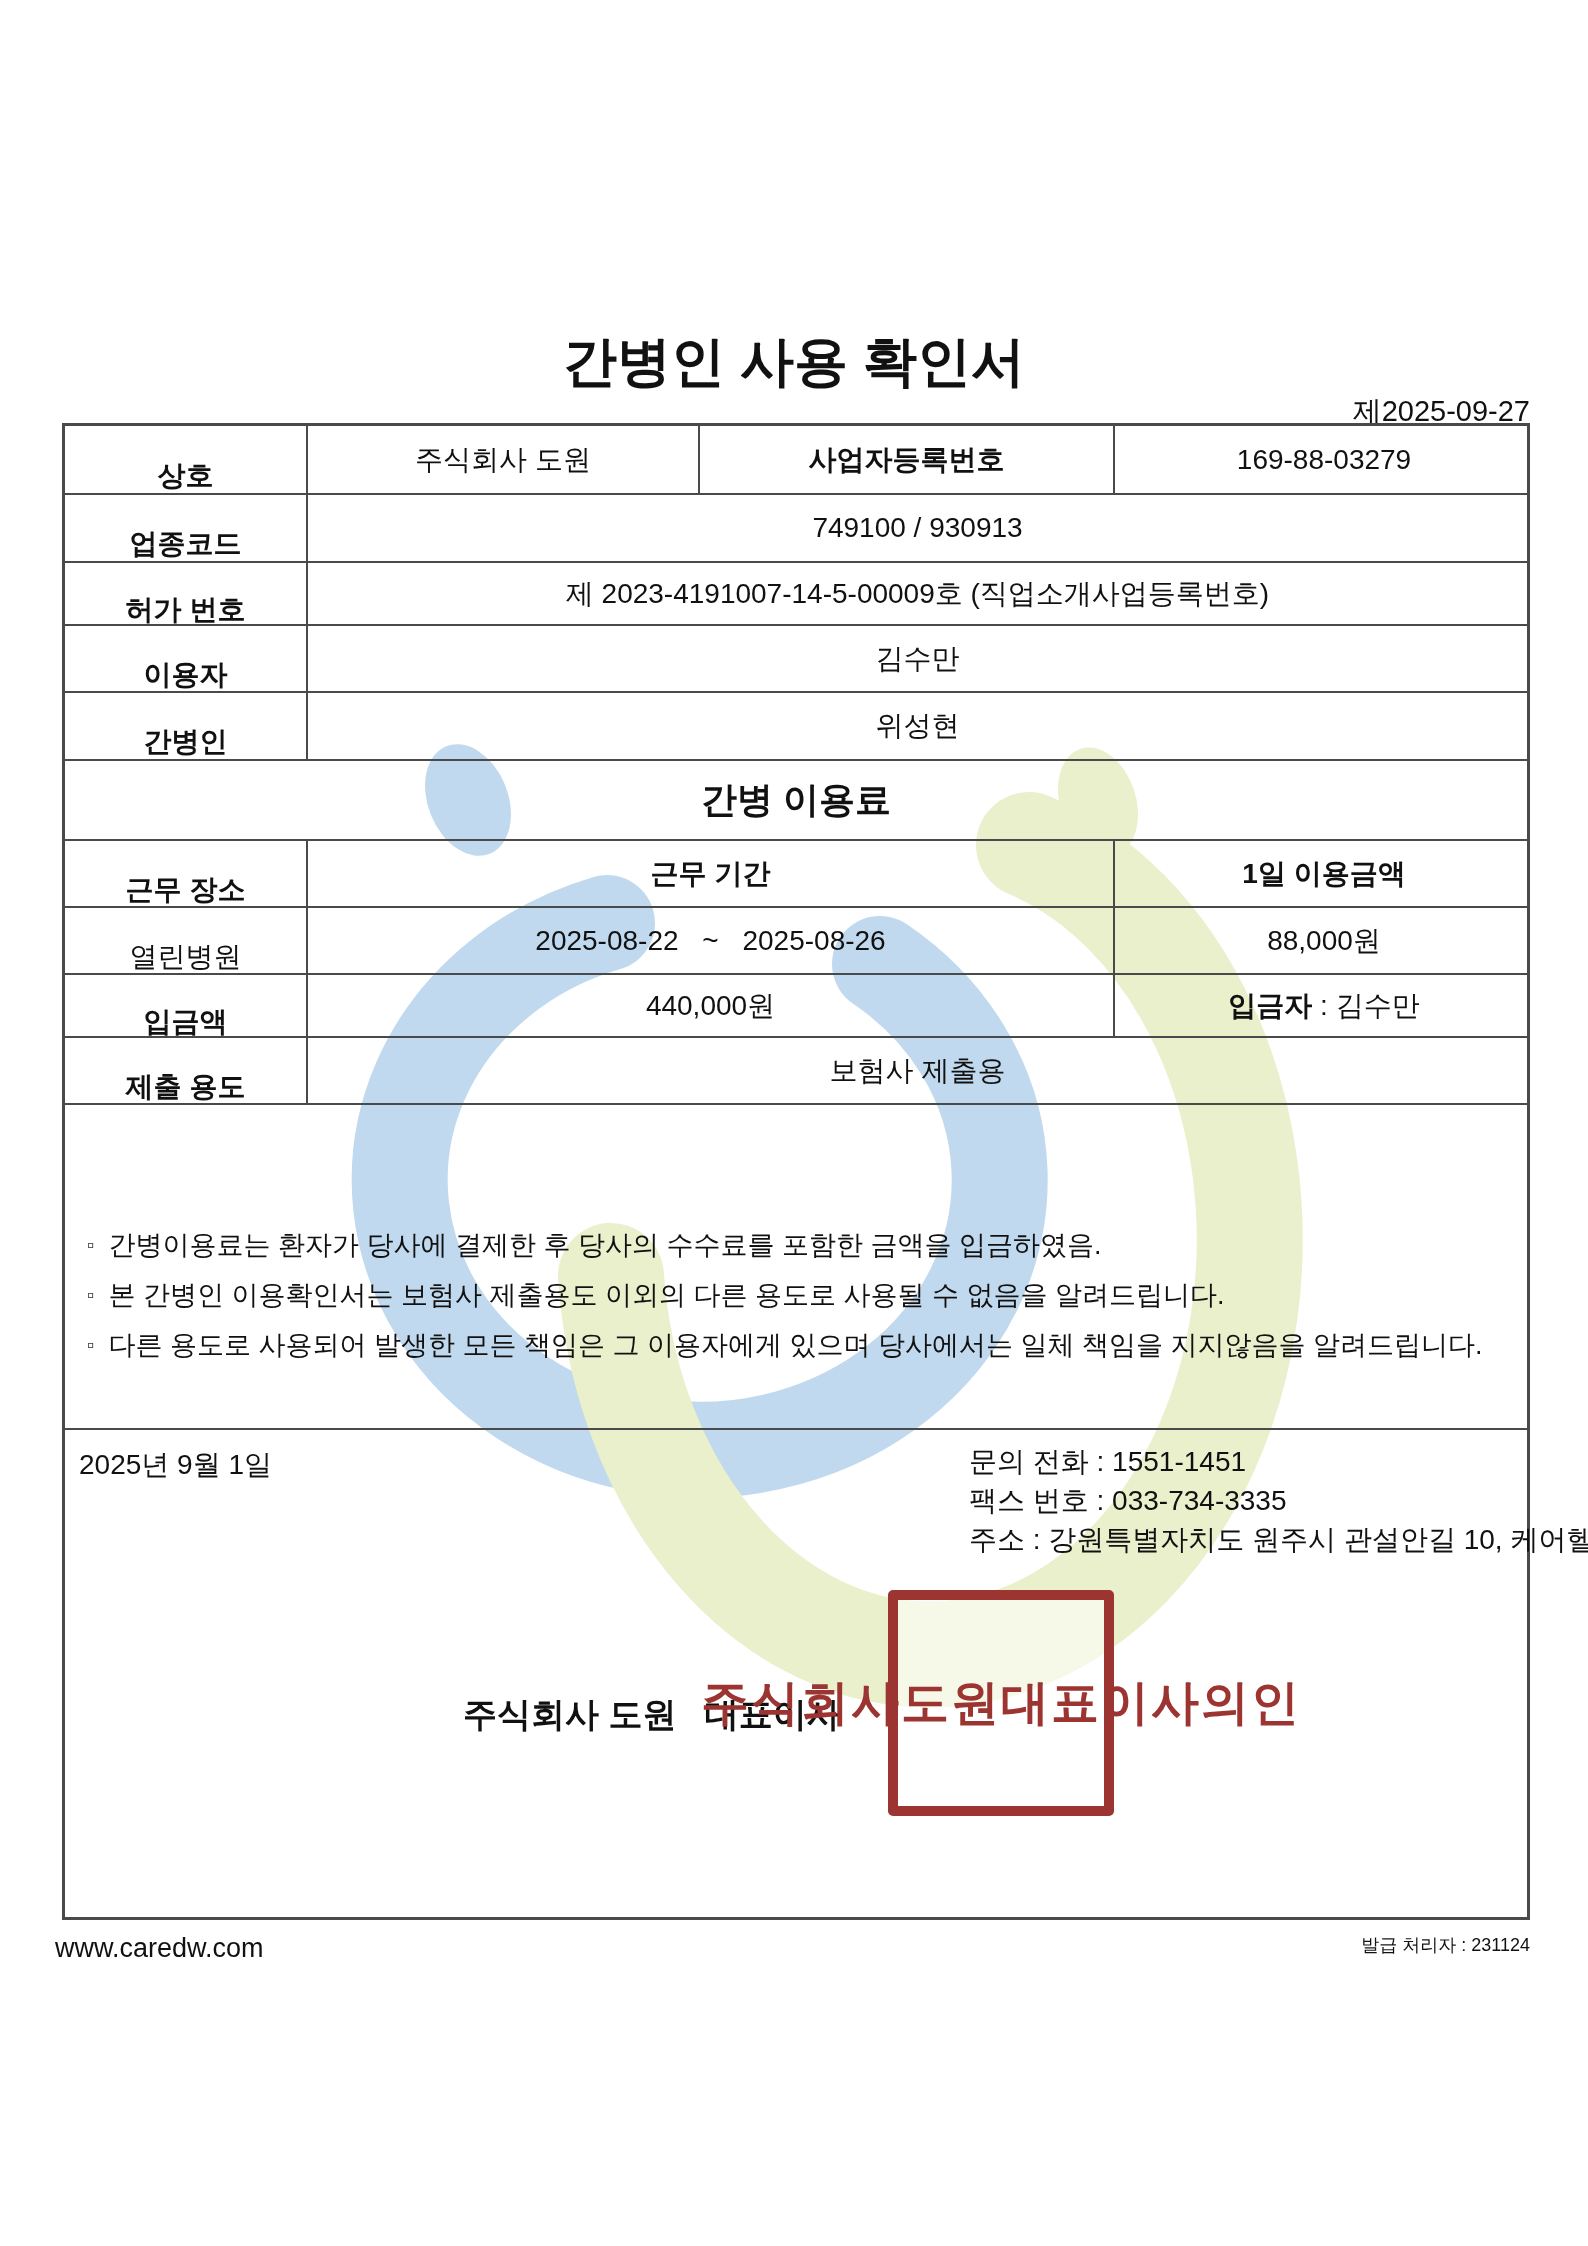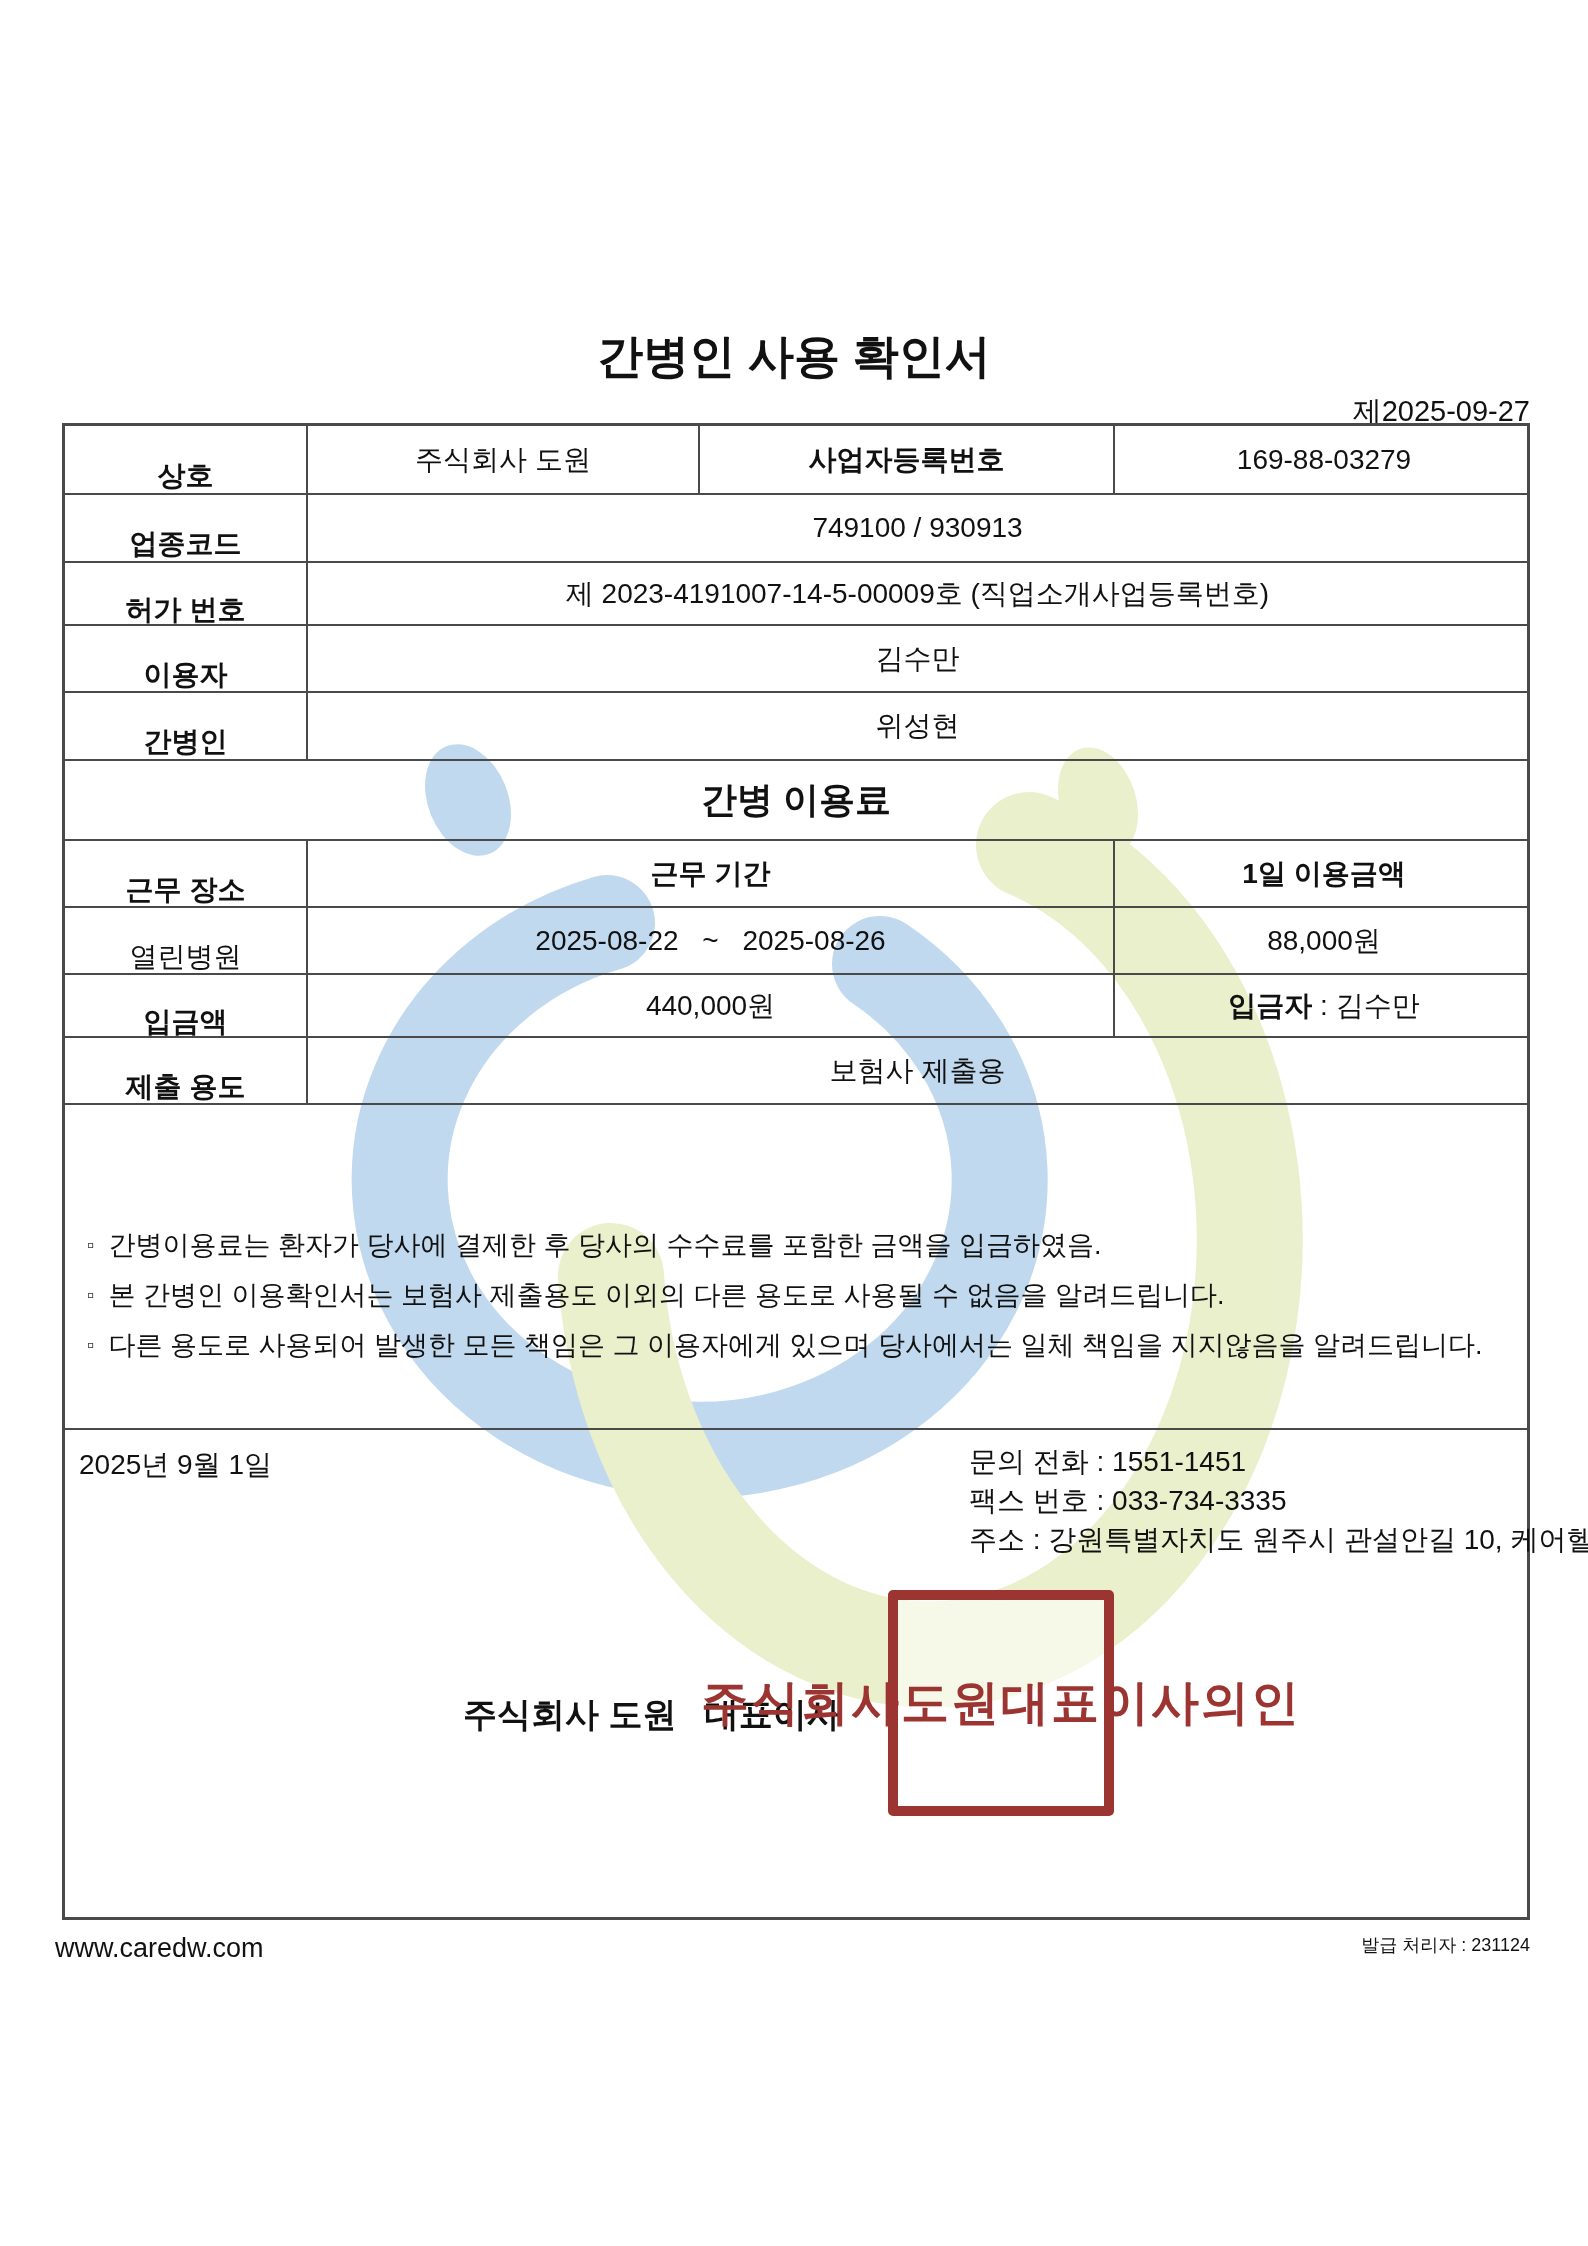--- a/index.html
+++ b/index.html
@@ -10,21 +10,21 @@
   html,body{background:#ffffff;}
   body{
     width:1588px;height:2246px;position:relative;overflow:hidden;
     font-family:"Liberation Sans","DejaVu Sans",sans-serif;color:#111;
   }
   .watermark{position:absolute;left:0;top:0;z-index:0;}
   .doc{position:absolute;left:0;top:0;width:1588px;height:2246px;z-index:1;}
 
   .title{
     position:absolute;top:326px;left:0;width:1588px;text-align:center;
-    font-size:46px;font-weight:700;letter-spacing:0px;
+    font-size:54px;font-weight:700;letter-spacing:0px;
   }
   .doc-number{
     position:absolute;top:392px;right:58px;font-size:29px;
   }
 
   .sheet{
     position:absolute;left:62px;top:423px;width:1468px;height:1497px;
     border:3px solid var(--border-gray);
     display:flex;flex-direction:column;
   }

